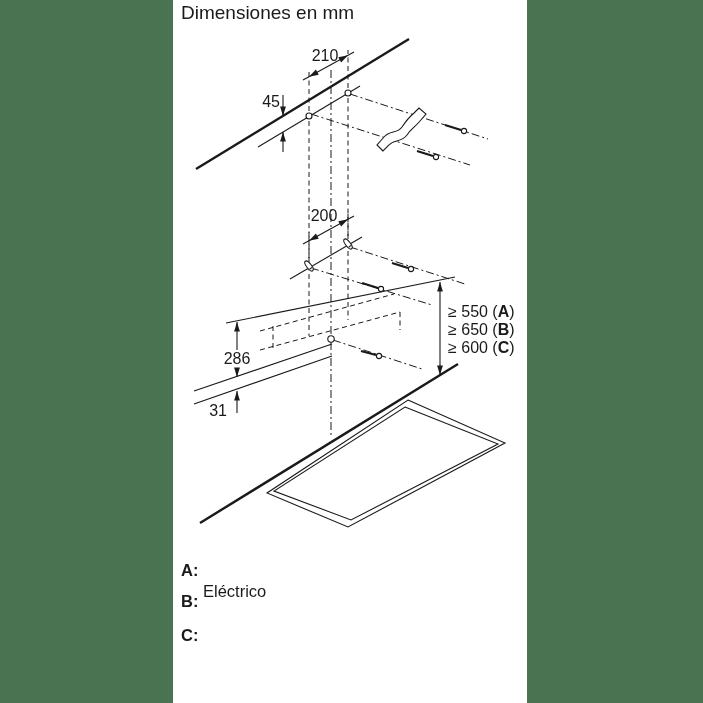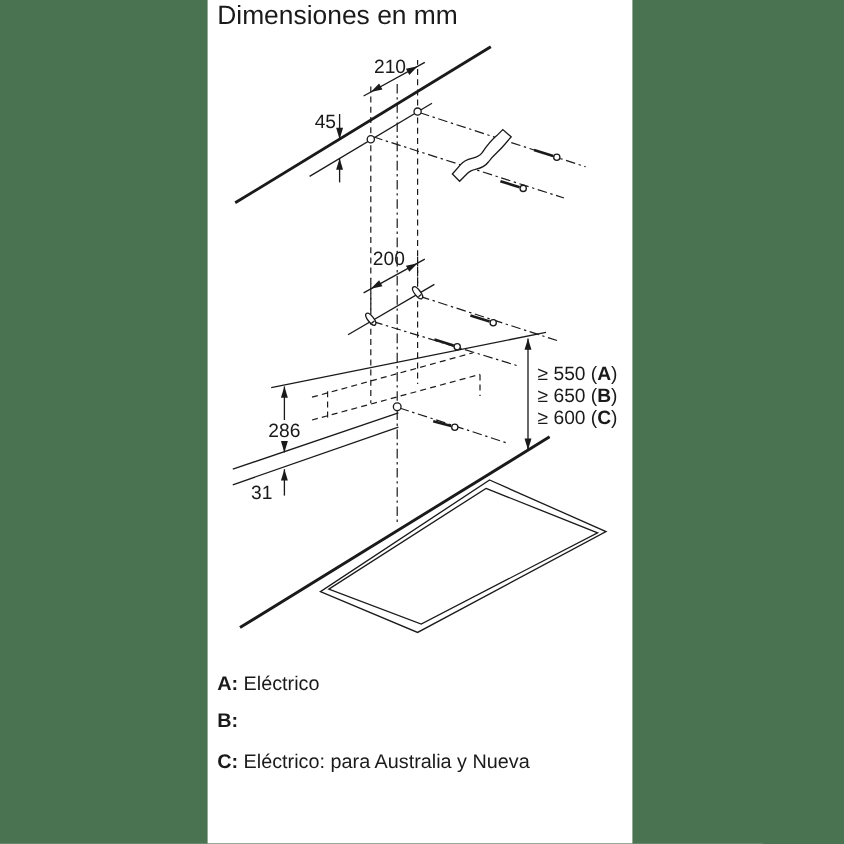--- a/index.html
+++ b/index.html
@@ -5,33 +5,33 @@
   :root{
     --backdrop:#4a7351;
     --panel:#ffffff;
     --ink:#1a1a1a;
   }
   *{margin:0;padding:0;box-sizing:border-box}
   html,body{width:703px;height:703px;overflow:hidden;background:var(--backdrop);
     font-family:"Liberation Sans", sans-serif;color:var(--ink);}
   #stage{position:relative;width:703px;height:703px;}
   #panel{position:absolute;left:173px;top:0;width:354px;height:703px;background:var(--panel);}
-  #title{position:absolute;left:181px;top:3px;font-size:22px;line-height:19px;color:var(--ink);}
+  #title{position:absolute;left:181px;top:3px;font-size:19px;line-height:19px;color:var(--ink);}
   svg{position:absolute;left:0;top:0;}
   svg .ln{stroke:var(--ink);stroke-width:1.1px;fill:none;}
   svg .thick{stroke-width:2.4px;}
   svg .da{stroke-dasharray:5 3.5;stroke-width:1px;}
   svg .dd{stroke-dasharray:8 3 2 3;stroke-width:1px;}
   svg .shaft{stroke-width:2.2px;}
   svg .fillw{fill:#ffffff;}
   svg text{fill:var(--ink);stroke:none;font-family:"Liberation Sans",sans-serif;font-size:16px;}
   svg text .b{font-weight:bold;}
   .legend-row{position:absolute;left:181px;display:flex;font-size:16.5px;line-height:17px;}
   .legend-row .key{font-weight:bold;width:22px;flex:0 0 22px;}
-  .legend-row .ln-text{display:block;}
+  .legend-row .ln-text{display:block;margin-top:21px;}
 </style>
 </head>
 <body>
 
 <div id="stage">
   <div id="panel"></div>
   <div id="title">Dimensiones en mm</div>
 
   <svg width="703" height="703" viewBox="0 0 703 703">
     <defs>
@@ -191,16 +191,15 @@
     </span>
   </div>
   <div class="legend-row" style="top:593px">
     <span class="key">B:</span>
     <span class="txt">
     </span>
   </div>
   <div class="legend-row" style="top:627px">
     <span class="key">C:</span>
     <span class="txt">
-      <span class="ln-text">Eléctrico: para Australia y Nueva</span>
     </span>
   </div>
 </div>
 
 </body></html>

